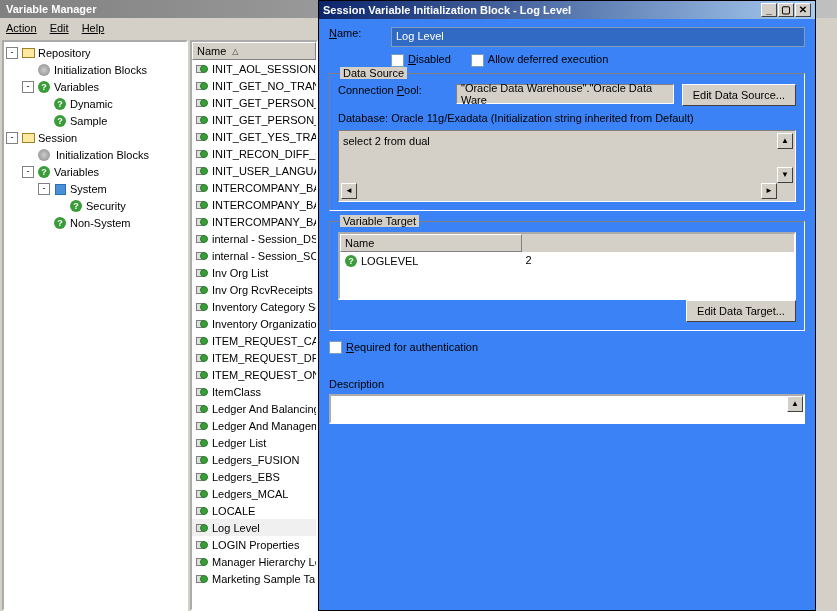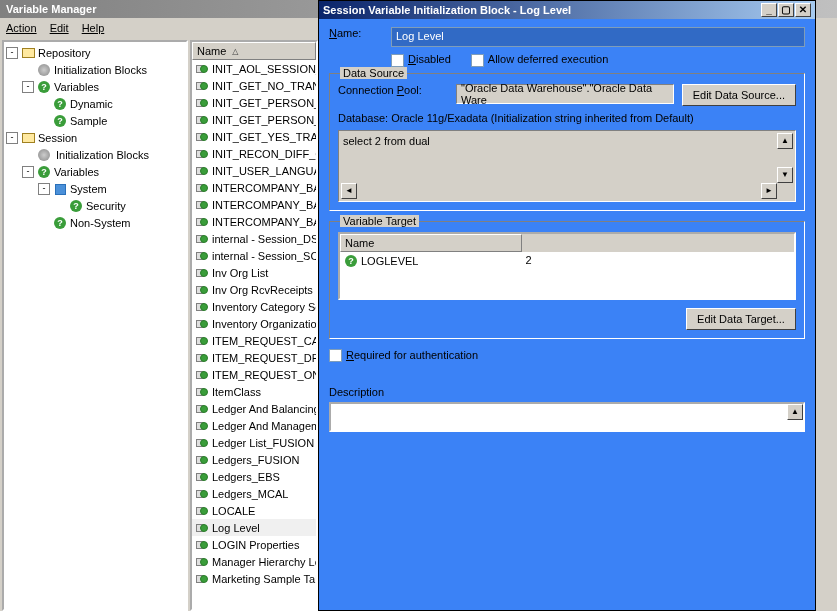--- a/index.html
+++ b/index.html
@@ -317,21 +317,21 @@
               <span class="base"></span>
               <span class="q"></span>
             </span>
             <span>Ledger And Managem</span>
           </div>
           <div class="list-row">
             <span class="li-icon">
               <span class="base"></span>
               <span class="q"></span>
             </span>
-            <span>Ledger List_FUSION</span>
+            <span>Ledger List</span>
           </div>
           <div class="list-row">
             <span class="li-icon">
               <span class="base"></span>
               <span class="q"></span>
             </span>
             <span>Ledgers_FUSION</span>
           </div>
           <div class="list-row">
             <span class="li-icon">
@@ -432,21 +432,21 @@
           <div style="width:40%; display:flex; align-items:center">
             <span class="ticon">
                 <span class="qmark">?</span>
               </span>
             <span>LOGLEVEL</span>
           </div>
           <div style="width:60%">2</div>
         </div>
         <div style="height:28px"></div>
       </div>
-      <div class="right-align" style="margin-top:8px">
+      <div class="right-align" style="margin-top:0">
         <span class="btn">Edit Data Target...</span>
       </div>
     </div>
 
 
     <label style="display:block; margin:2px 0 24px 0">
       <span class="check"></span><span><span class="underline">R</span>equired for authentication</span>
     </label>
 
     <div>Description</div>

